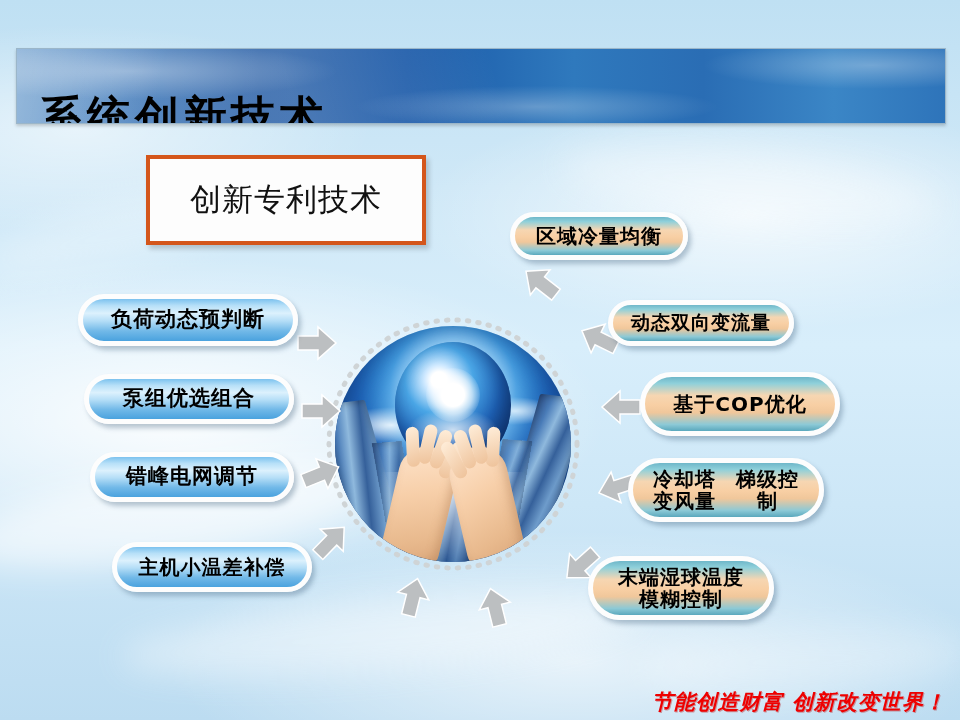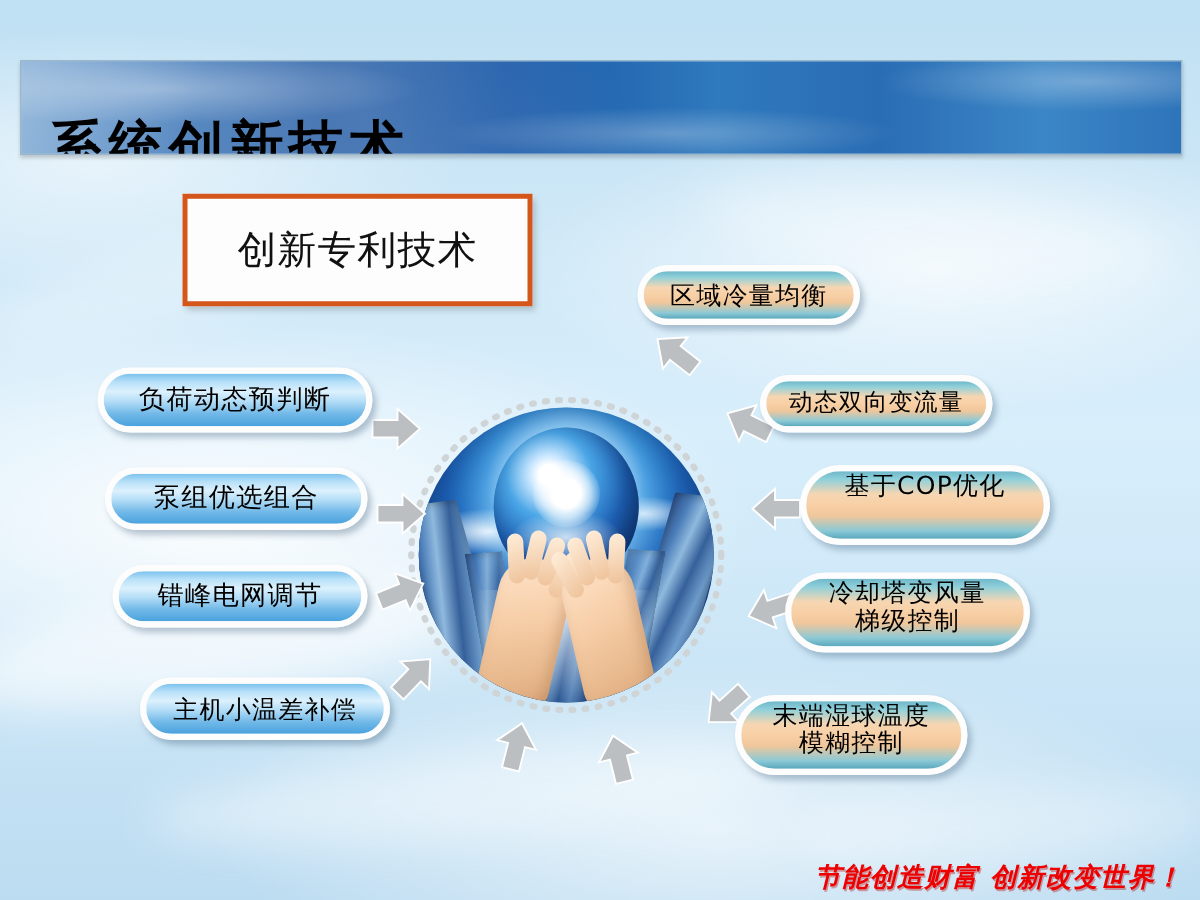--- a/index.html
+++ b/index.html
@@ -132,24 +132,24 @@
     position:absolute;left:50%;bottom:0;width:150px;height:90px;margin-left:-75px;
     background:radial-gradient(ellipse at 50% 20%, rgba(255,255,255,.75), rgba(255,255,255,0) 70%);
   }
 
   
   .arrow{position:absolute;width:42px;height:38px;}
 
   
   .pill{
     position:absolute;border-radius:999px;
-    display:flex;align-items:center;justify-content:flex-start;text-align:center;
+    display:flex;align-items:center;justify-content:center;text-align:center;
     box-sizing:border-box;
     padding:0 10px;
-    font-weight:400;color:#000;
+    font-weight:700;color:#000;
     font-family:"DejaVu Sans", sans-serif;
     letter-spacing:1px;
     line-height:1.12;
     border:5px solid #fdfdfd;
     box-shadow:3px 4px 5px rgba(60,90,120,.34);
   }
   .pill.blue{
     background:
       linear-gradient(180deg,#7cc2ee 0%, #b7e0f8 16%, #dcf1fd 34%, #b5def7 52%, #72b9e8 76%, #4aa2de 100%);
   }
@@ -270,21 +270,21 @@
 
   <div class="pill orange" style="left:510px;top:212px;width:178px;height:48px;font-size:20px;">
     <span class="txt">区域冷量均衡</span>
   </div>
   <div class="pill orange" style="left:608px;top:300px;width:186px;height:46px;font-size:19px;">
     <span class="txt">动态双向变流量</span>
   </div>
   <div class="pill orange" style="left:640px;top:372px;width:200px;height:64px;font-size:20px;flex-direction:column;">
     <span class="txt">基于COP优化</span>
   </div>
-  <div class="pill orange" style="left:628px;top:458px;width:196px;height:64px;font-size:20px;flex-direction:column;">
+  <div class="pill orange" style="left:628px;top:458px;width:196px;height:64px;font-size:20px;flex-direction:row;">
     <span class="txt">冷却塔变风量</span>
     <span class="txt">梯级控制</span>
   </div>
   <div class="pill orange" style="left:588px;top:556px;width:186px;height:64px;font-size:20px;flex-direction:column;">
     <span class="txt">末端湿球温度</span>
     <span class="txt">模糊控制</span>
   </div>
 
   <div id="slogan">节能创造财富 创新改变世界！</div>
 

